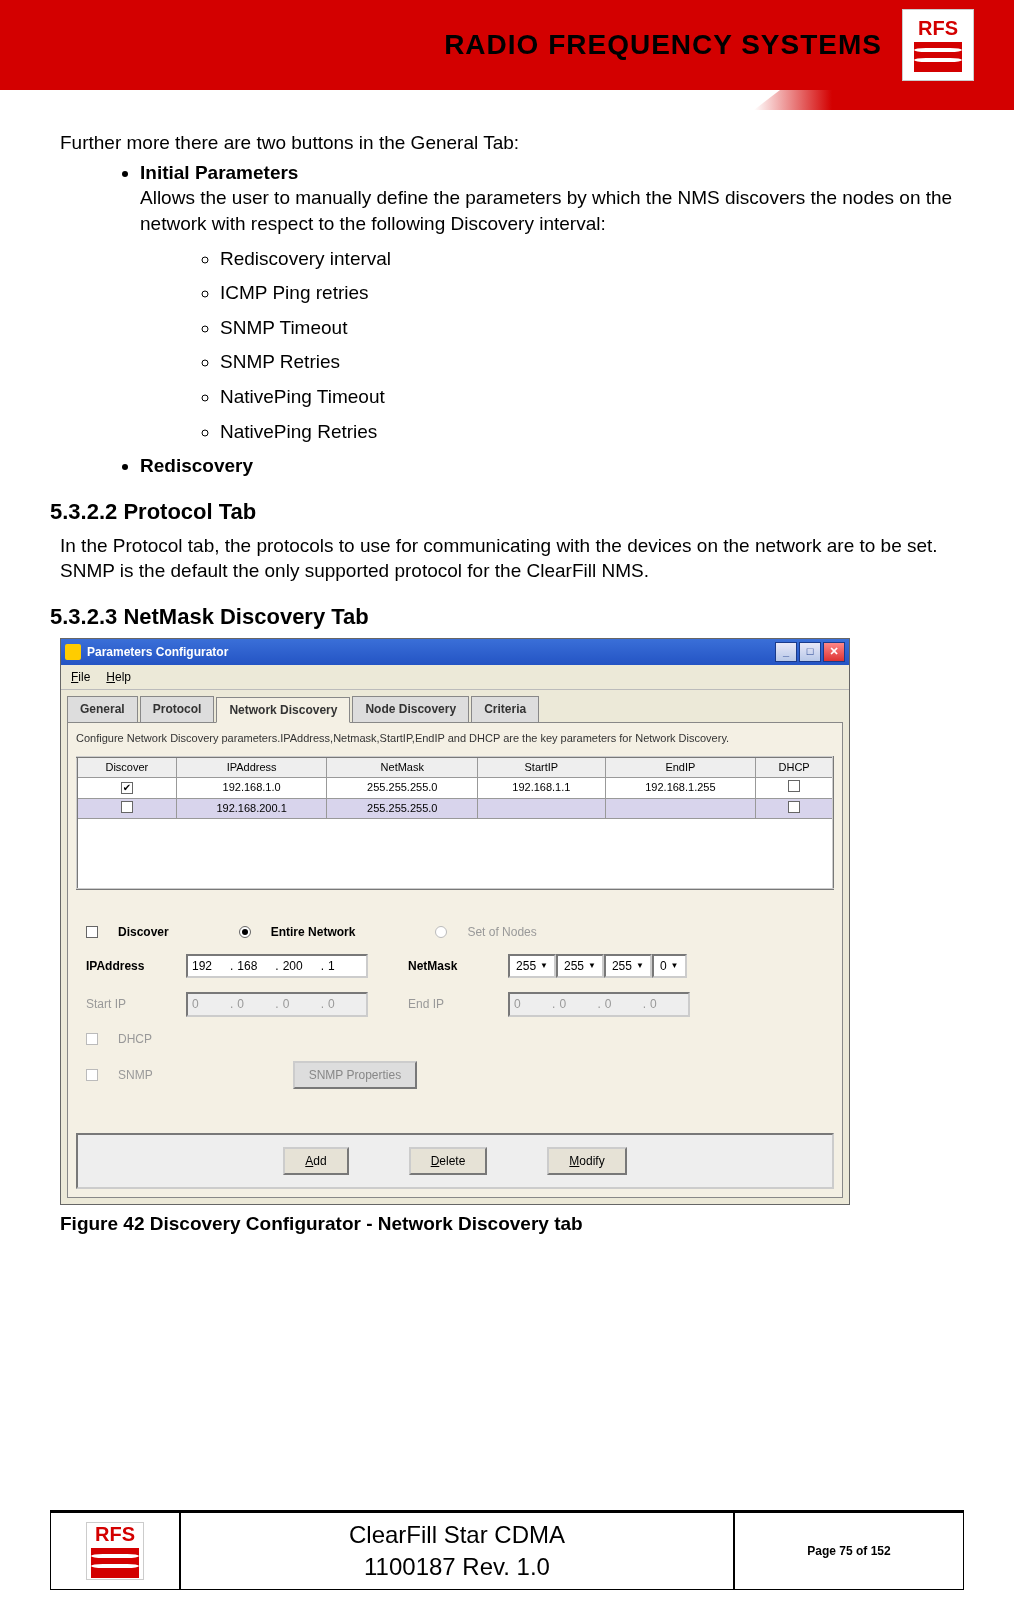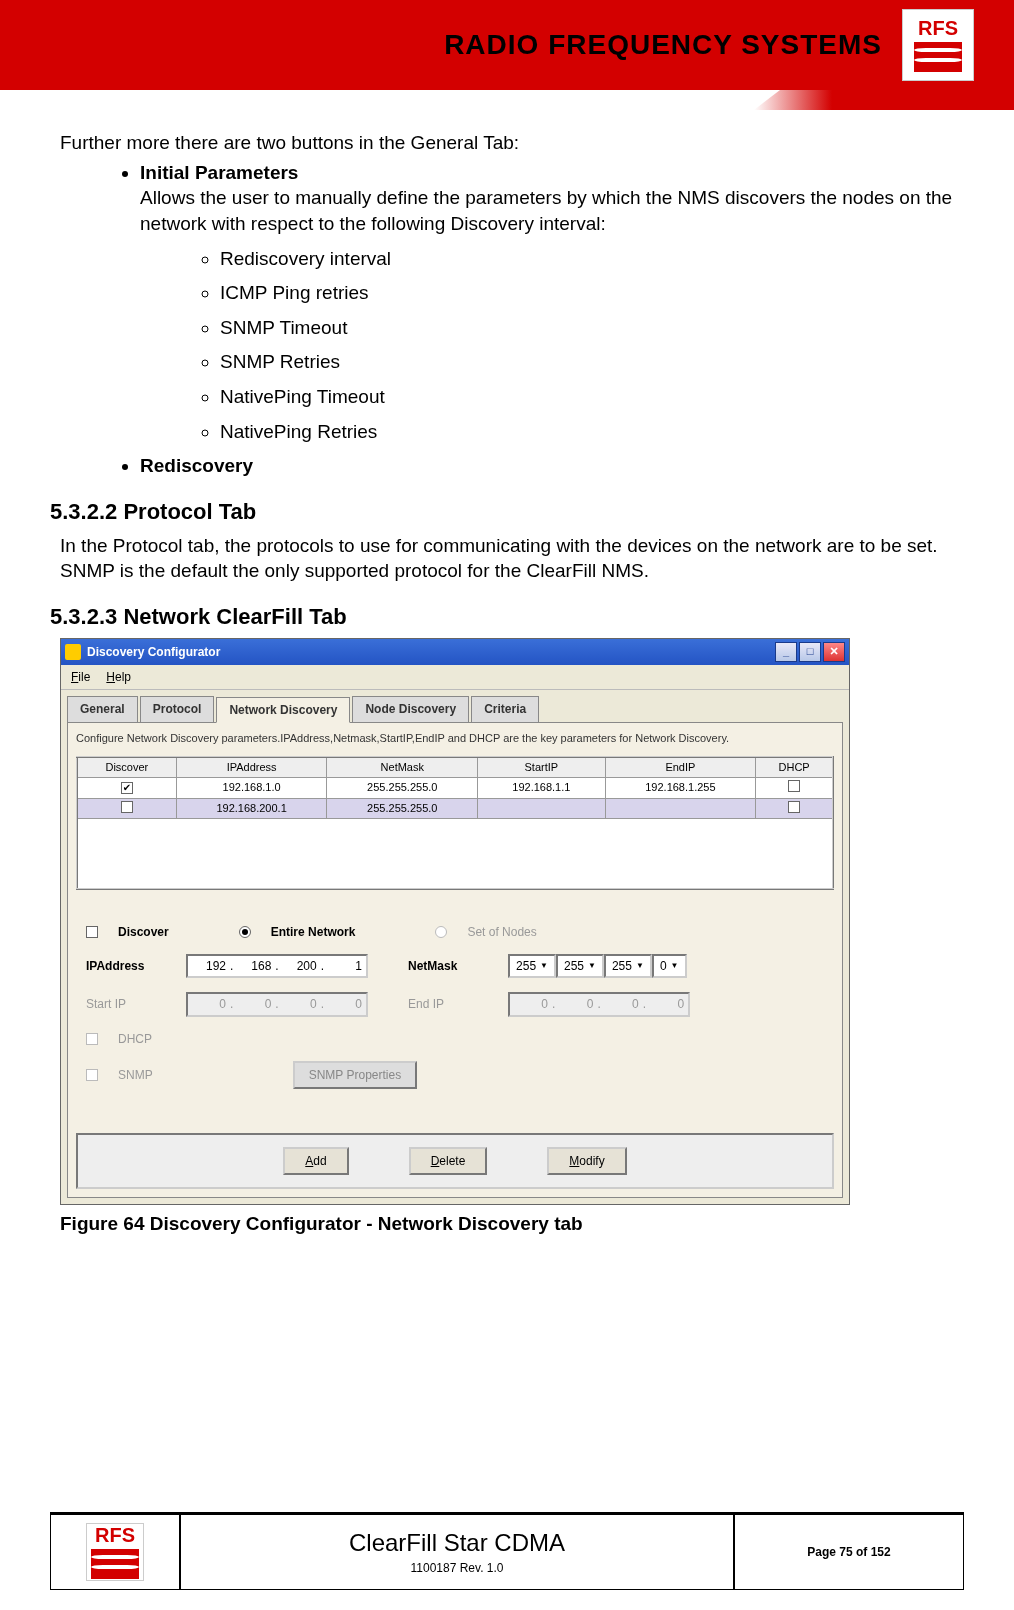--- a/index.html
+++ b/index.html
@@ -187,21 +187,21 @@
   .ipfield {
     display: inline-flex;
     align-items: center;
     border: 2px inset #ccc;
     background: #fff;
     padding: 2px 4px;
     font-size: 12px;
     gap: 4px;
   }
   .ipfield.disabled { background:#eee; color:#999; }
-  .ipfield span.oct { width: 34px; text-align:right; }
+  .ipfield span.oct { width: 34px; text-align:left; }
   .netmask-sel {
     display:inline-flex; align-items:center; 
   }
   .nm-box {
     border: 2px inset #ccc; background:#fff; padding: 2px 6px;
     display:inline-flex; align-items:center; gap:4px;
   }
   .tri { font-size:8px; }
   .radio { width:12px; height:12px; border:1px solid #666; border-radius:50%; display:inline-block; background:#fff; position:relative; }
   .radio.checked::after { content:""; position:absolute; top:2px;left:2px;right:2px;bottom:2px; background:#000; border-radius:50%; }
@@ -236,21 +236,21 @@
   }
   .page-wrap { position: relative; min-height: 1610px; }
   .footer-cell {
     border: 1px solid #000;
     display:flex; flex-direction:column; align-items:center; justify-content:center;
     padding: 8px;
   }
   .footer-logo { width: 130px; flex:0 0 auto;}
   .footer-logo .rfs-logo { width:58px; height:58px; }
   .footer-title { flex: 1; font-size: 24px; }
-  .footer-title .sub { font-size: 12px; margin-top:4px; }
+  .footer-title .sub { font-size: 24px; margin-top:4px; }
   .footer-page { width: 230px; font-weight:bold; font-size:12px; }
 </style>
 </head>
 <body>
 <div class="page-wrap">
 
 <div class="banner">
   <span class="banner-text">RADIO FREQUENCY SYSTEMS</span>
   <div class="rfs-logo">
     <div class="rfs-logo-text">RFS</div>
@@ -275,26 +275,26 @@
       </ul>
     </li>
     <li>
       <span class="bold">Rediscovery</span><br>
     </li>
   </ul>
 
   <div class="h3">5.3.2.2  Protocol Tab</div>
   <div class="para">In the Protocol tab, the protocols to use for communicating with the devices on the network are to be set. SNMP is the default the only supported protocol for the ClearFill NMS.</div>
 
-  <div class="h3">5.3.2.3  Network ClearFill Tab</div>
+  <div class="h3">5.3.2.3  NetMask Discovery Tab</div>
 
   <div class="window">
     <div class="titlebar">
       <div class="titlebar-icon"></div>
-      <div class="titlebar-title">Discovery Configurator</div>
+      <div class="titlebar-title">Parameters Configurator</div>
       <div class="winbtn">_</div>
       <div class="winbtn">□</div>
       <div class="winbtn close">✕</div>
     </div>
     <div class="menubar">
       <span><span class="uline">F</span>ile</span>
       <span><span class="uline">H</span>elp</span>
     </div>
     <div class="win-content">
       <div class="tabbar">
@@ -413,21 +413,21 @@
 
         <div class="bottom-btns">
           <span class="btn3d"><span class="uline">A</span>dd</span>
           <span class="btn3d"><span class="uline">D</span>elete</span>
           <span class="btn3d"><span class="uline">M</span>odify</span>
         </div>
       </div>
     </div>
   </div>
 
-  <div class="fig-caption">Figure 64 Discovery Configurator - Network Discovery tab</div>
+  <div class="fig-caption">Figure 42 Discovery Configurator - Network Discovery tab</div>
 </div>
 
 <div class="footer">
   <div class="footer-cell footer-logo">
     <div class="rfs-logo">
       <div class="rfs-logo-text">RFS</div>
       <div class="rfs-logo-waves"></div>
     </div>
   </div>
   <div class="footer-cell footer-title">

